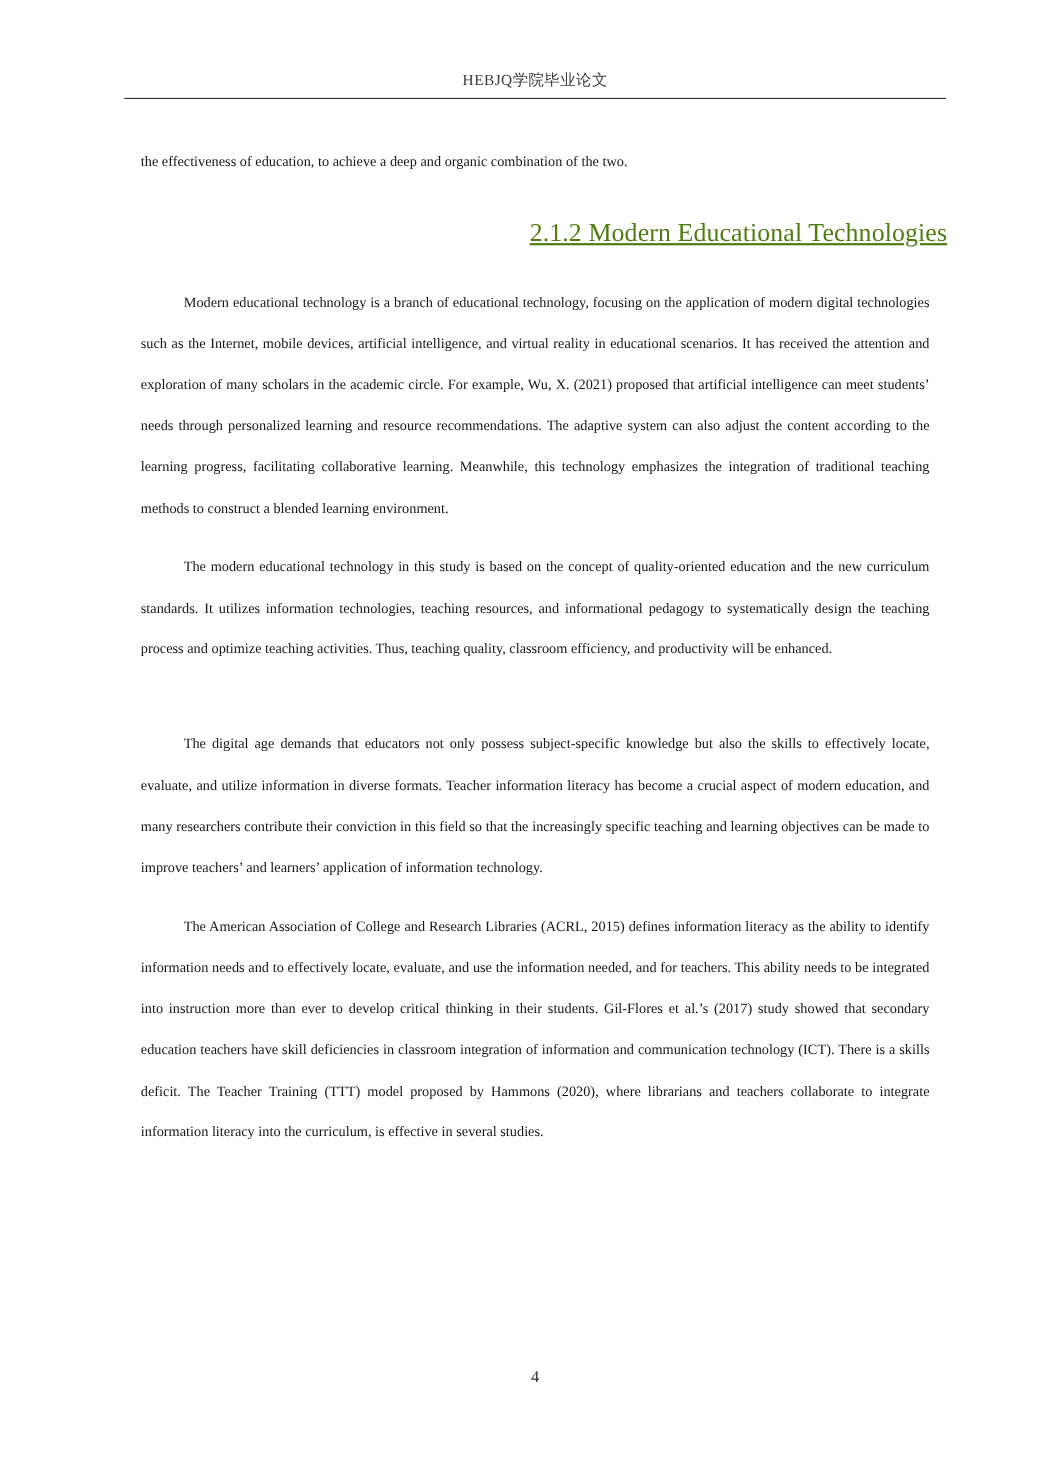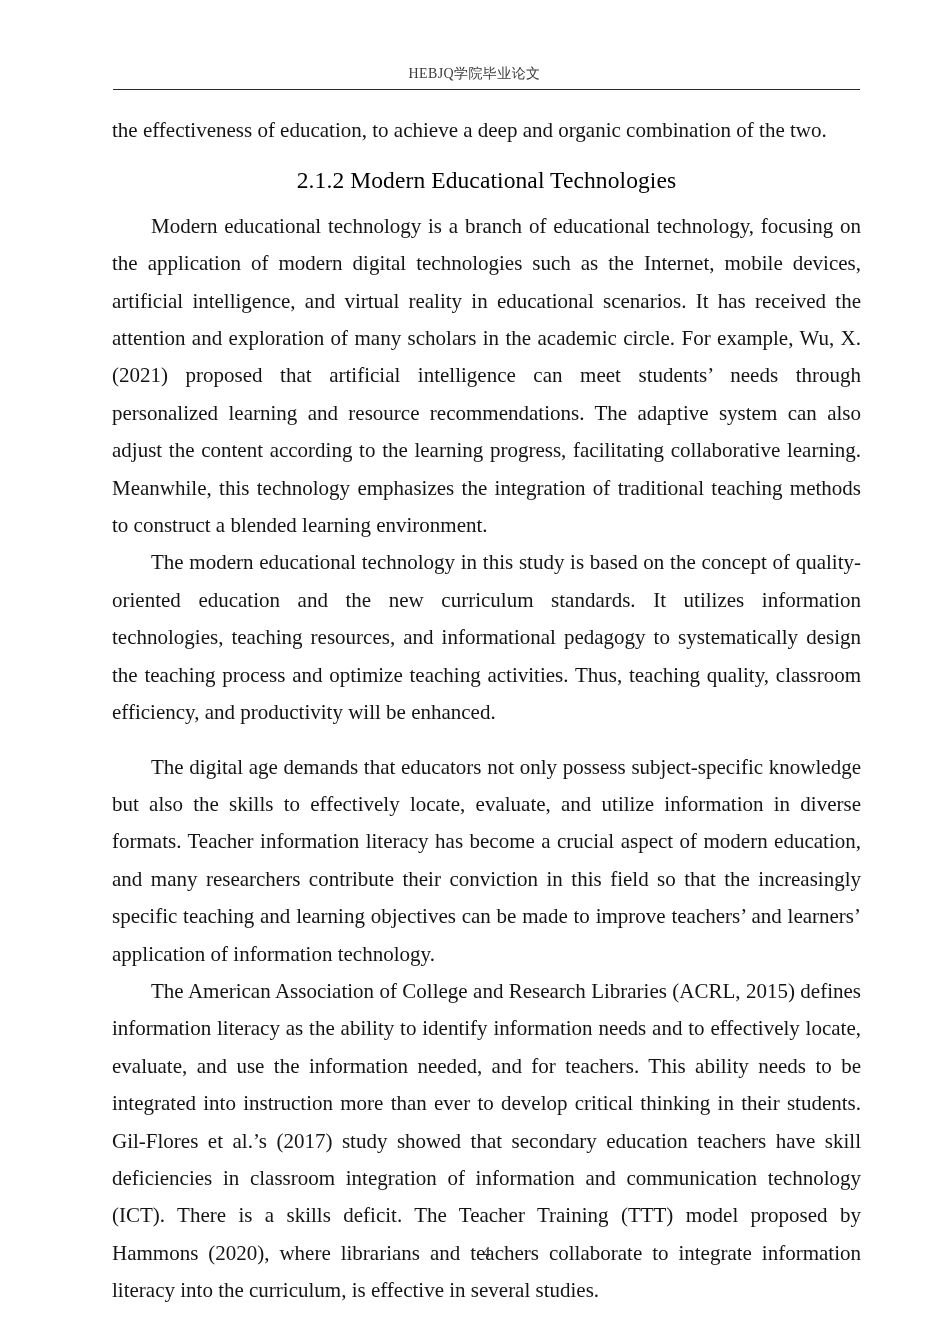--- a/index.html
+++ b/index.html
@@ -19,21 +19,21 @@
     position: relative;
     width: 950px;
     height: 1344px;
     box-sizing: border-box;
   }
 
   
   .page-header {
     position: absolute;
     top: 64px;
-    left: 101px;
+    left: 113px;
     width: 747px;
     text-align: center;
   }
   .page-header .header-text {
     font-family: "Liberation Serif", "DejaVu Serif", serif;
     font-size: 14px;
     line-height: 18px;
     color: #3a3a3a;
     letter-spacing: 0.4px;
     display: inline-block;
@@ -49,41 +49,42 @@
 
   
   .content {
     position: absolute;
     top: 112px;
     left: 112px;
     width: 749px;
   }
 
   p.body-par {
-    margin: 0;
-    font-size: 21px;
+    margin: 16px;
+    font-size: 13px;
     line-height: 37.4px;
     text-align: justify;
     text-justify: inter-word;
     text-align-last: left;
     color: #141414;
     hyphens: none;
   }
   p.body-par.indent {
     text-indent: 39px;
   }
 
   h2.section-heading {
     margin: 0;
     font-weight: normal;
     font-size: 23.5px;
     line-height: 37.4px;
-    color: #000000;
-    text-align: center;
+    color: #4d7c0f;
+    text-align: right;
     letter-spacing: 0.1px;
+    text-decoration: underline;
   }
 
   
   .gap-after-lead { height: 13px; }
   .gap-after-heading { height: 8px; }
   .gap-before-heading { height: 9px; }
 
   
   .page-footer {
     position: absolute;

